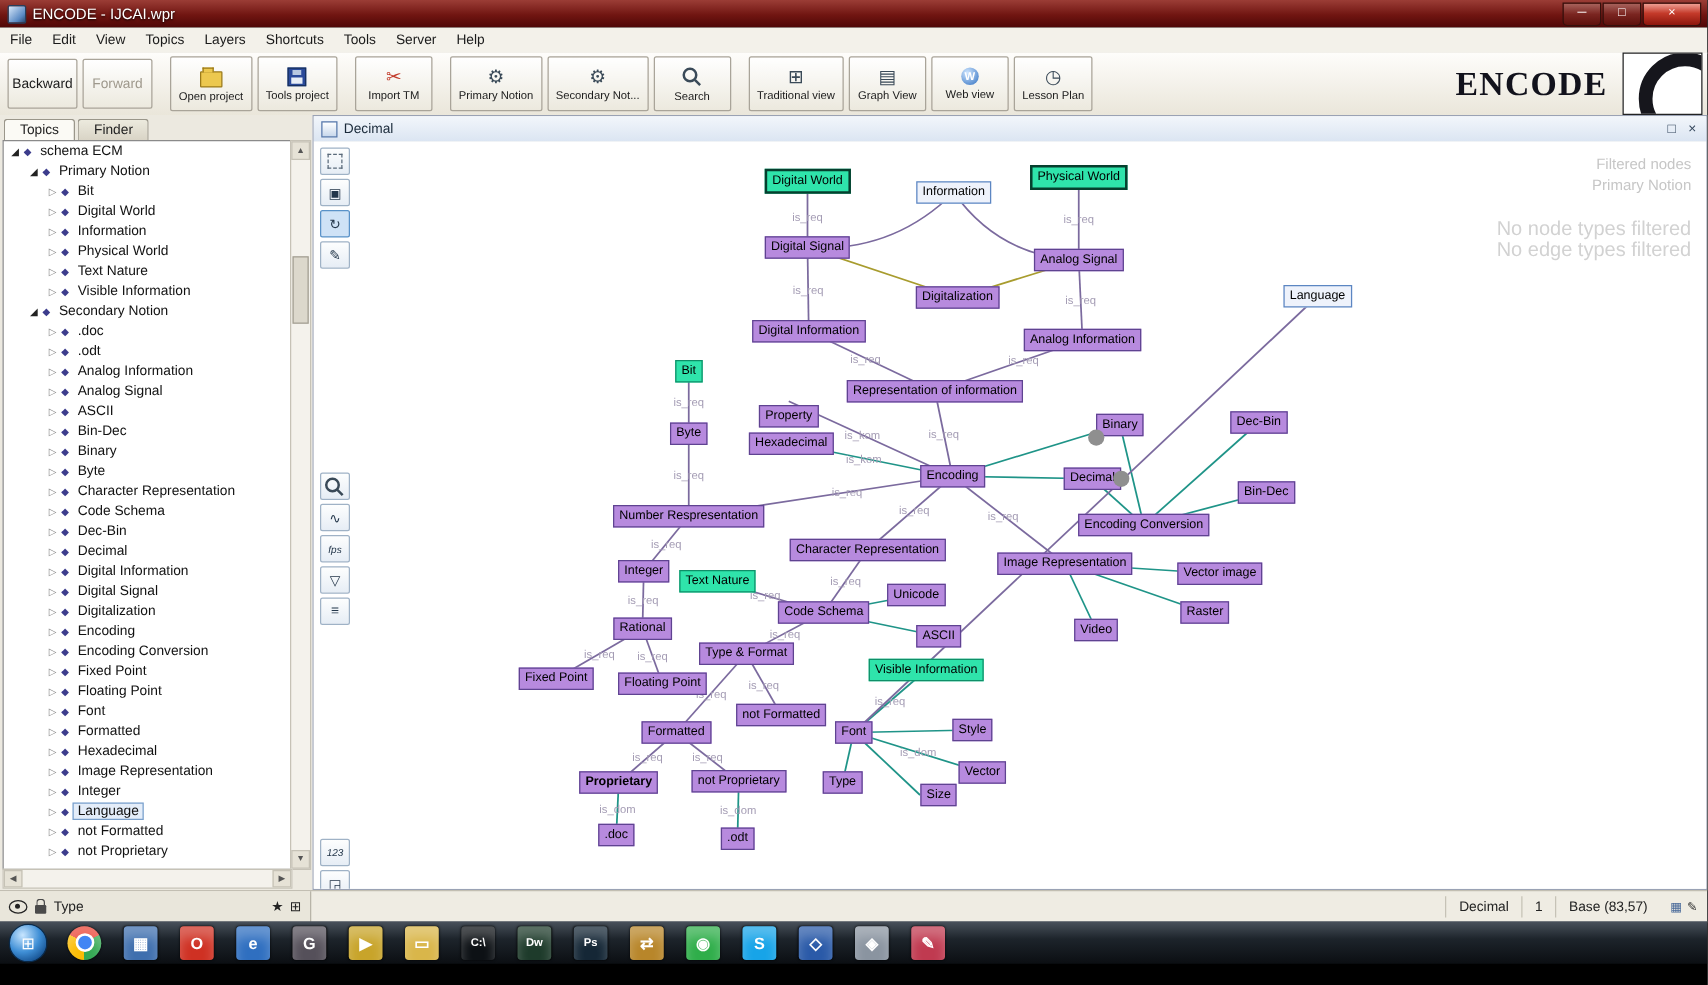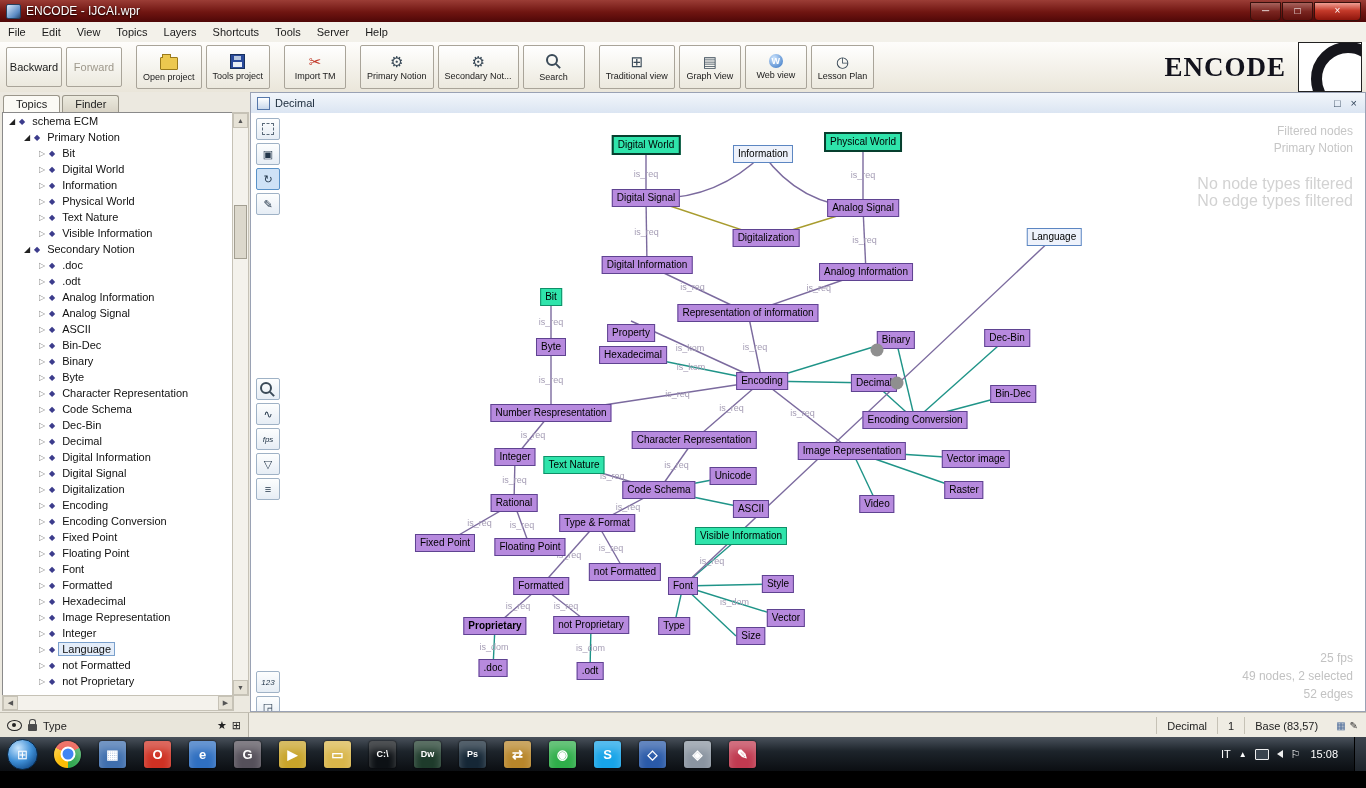--- a/index.html
+++ b/index.html
@@ -574,25 +574,20 @@
             <div class="ghandle" style="left: 646px; top: 270px;"></div>
           </div>
         <div class="overlay-tr">
           <div>Filtered nodes</div>
           <div>Primary Notion</div>
         </div>
         <div class="overlay-tr2">
           <div>No node types filtered</div>
           <div>No edge types filtered</div>
         </div>
-        <div class="overlay-br">
-          <div>25 fps</div>
-          <div>49 nodes, 2 selected</div>
-          <div>52 edges</div>
-        </div>
       </div>
     </div>
   </div>
 
   <div class="statusbar">
     <div class="base-panel">
       <span class="eye"></span>
       <span class="lock"></span>
       <span>Type</span>
       <span class="base-right">
@@ -624,24 +619,15 @@
         <div class="task-icon small" style="background: rgb(13, 17, 21);">C:\</div>
         <div class="task-icon small" style="background: rgb(30, 59, 43);">Dw</div>
         <div class="task-icon small" style="background: rgb(21, 39, 54);">Ps</div>
         <div class="task-icon" style="background: rgb(184, 134, 42);">⇄</div>
         <div class="task-icon" style="background: rgb(47, 174, 74);">◉</div>
         <div class="task-icon" style="background: rgb(23, 164, 232);">S</div>
         <div class="task-icon" style="background: rgb(42, 90, 168);">◇</div>
         <div class="task-icon" style="background: rgb(138, 148, 160);">◈</div>
         <div class="task-icon" style="background: rgb(192, 58, 80);">✎</div>
       </div>
-    <div class="tray">
-      <span>IT</span>
-      <span style="font-size:8px">▲</span>
-      <span class="tray-monitor"></span>
-      <span class="tray-vol"></span>
-      <span>⚐</span>
-      <span class="tray-time">15:08</span>
-      <span class="show-desktop"></span>
-    </div>
   </div>
 
 </div>
 
 </body></html>

